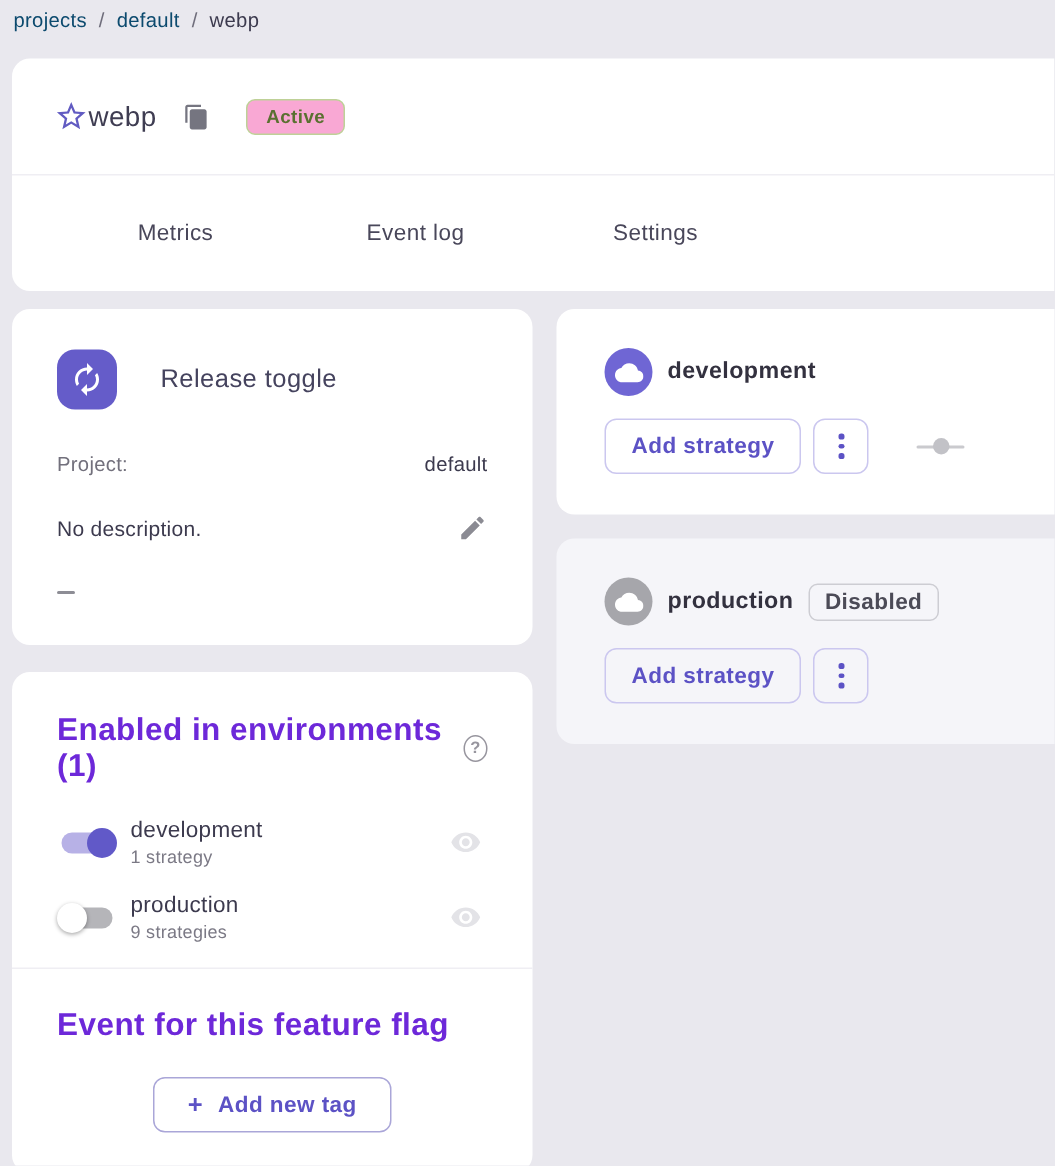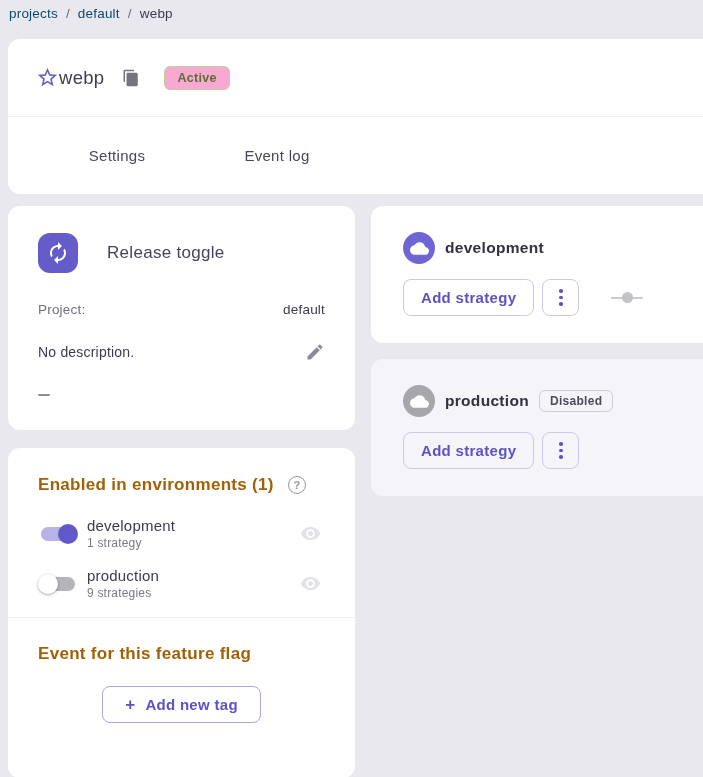--- a/index.html
+++ b/index.html
@@ -61,21 +61,21 @@
   .meta-label{font-size:13.5px;color:#72707c;letter-spacing:.2px;}
   .meta-value{font-size:13.5px;color:#3c3a4e;letter-spacing:.2px;}
   .meta-dark{font-size:14px;color:#3c3a4e;letter-spacing:.2px;}
   .created-group{display:flex;align-items:center;gap:8px;}
   .icon-btn{background:none;border:none;padding:0;cursor:pointer;display:flex;align-items:center;justify-content:center;}
   .minus-glyph{width:12px;height:2px;background:#8d8d95;border-radius:1px;}
   
   .env-card{min-height:330px;padding:0;}
   .env-section{padding:27px 30px 0 30px;}
   .env-heading-row{display:flex;align-items:center;gap:14px;margin-bottom:22px;}
-  .section-heading{font-size:17px;font-weight:bold;color:#a16207;letter-spacing:.3px;}
+  .section-heading{font-size:21px;font-weight:bold;color:#6d28d9;letter-spacing:.3px;}
   .help-icon{
     width:18px;height:18px;border-radius:50%;border:1.6px solid #97959e;
     color:#97959e;font-size:11px;font-weight:bold;
     display:flex;align-items:center;justify-content:center;box-sizing:border-box;
   }
   .help-icon::before{content:"?";}
   .env-row{display:flex;align-items:center;margin-bottom:17px;}
   .env-labels{margin-left:9px;}
   .env-name{font-size:15px;color:#3c3a4e;letter-spacing:.2px;}
   .env-sub{font-size:12px;color:#7b7985;margin-top:2px;letter-spacing:.2px;}
@@ -104,21 +104,21 @@
   .env-panel.disabled{background:#f5f5f9;}
   .panel-head{display:flex;align-items:center;}
   .cloud-circle{
     width:32px;height:32px;border-radius:50%;
     display:flex;align-items:center;justify-content:center;flex:none;
   }
   .cloud-circle.purple{background:#6f66d4;}
   .cloud-circle.gray{background:#a6a6ab;}
   .panel-name{font-size:15.5px;font-weight:bold;color:#33313f;margin-left:10px;letter-spacing:.3px;}
   .disabled-chip{
-    margin-left:10px;font-size:12px;font-weight:bold;color:#4c4b57;
+    margin-left:10px;font-size:15px;font-weight:bold;color:#4c4b57;
     border:1px solid #cdcdd3;border-radius:6px;padding:3px 10px;letter-spacing:.3px;
     background:transparent;
   }
   .panel-actions{display:flex;align-items:center;margin-top:15px;gap:8px;}
   .add-strategy-btn{
     height:37px;padding:0 17px;border:1px solid #cbc7ef;border-radius:8px;
     background:transparent;color:#5c52c5;font-size:15px;font-weight:bold;
     cursor:pointer;letter-spacing:.3px;font-family:"Liberation Sans", sans-serif;
   }
   .kebab-btn{
@@ -157,22 +157,23 @@
       <span>
         <svg width="18" height="18" viewBox="0 0 24 24" fill="#757580">
           <path d="M16 1H4c-1.1 0-2 .9-2 2v14h2V3h12V1zm3 4H8c-1.1 0-2 .9-2 2v14c0 1.1.9 2 2 2h11c1.1 0 2-.9 2-2V7c0-1.1-.9-2-2-2z"></path>
         </svg>
       </span>
     </button>
     <span class="status-badge">Active</span>
   </div>
   <div class="header-divider"></div>
   <div class="tabs-row">
+    <button class="tab">Metrics</button>
+    <button class="tab">Event log</button>
     <button class="tab">Settings</button>
-    <button class="tab">Event log</button>
   </div>
 </header>
 
 <main class="content">
 
   <div class="left-col">
 
     <section class="card details-card">
       <div class="details-header">
         <div class="type-icon">

